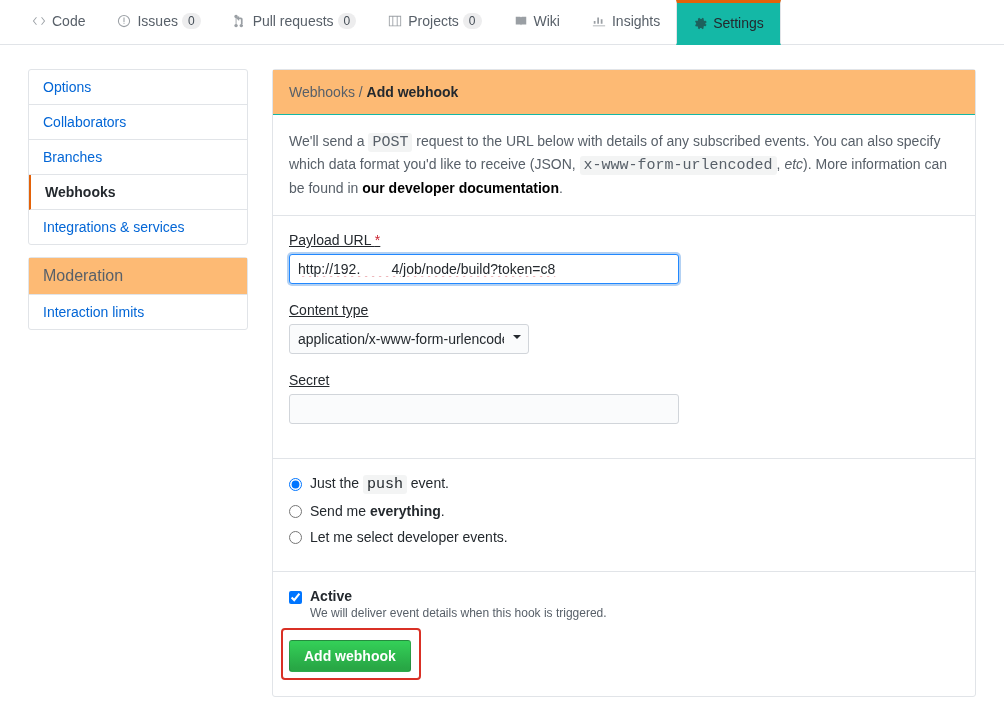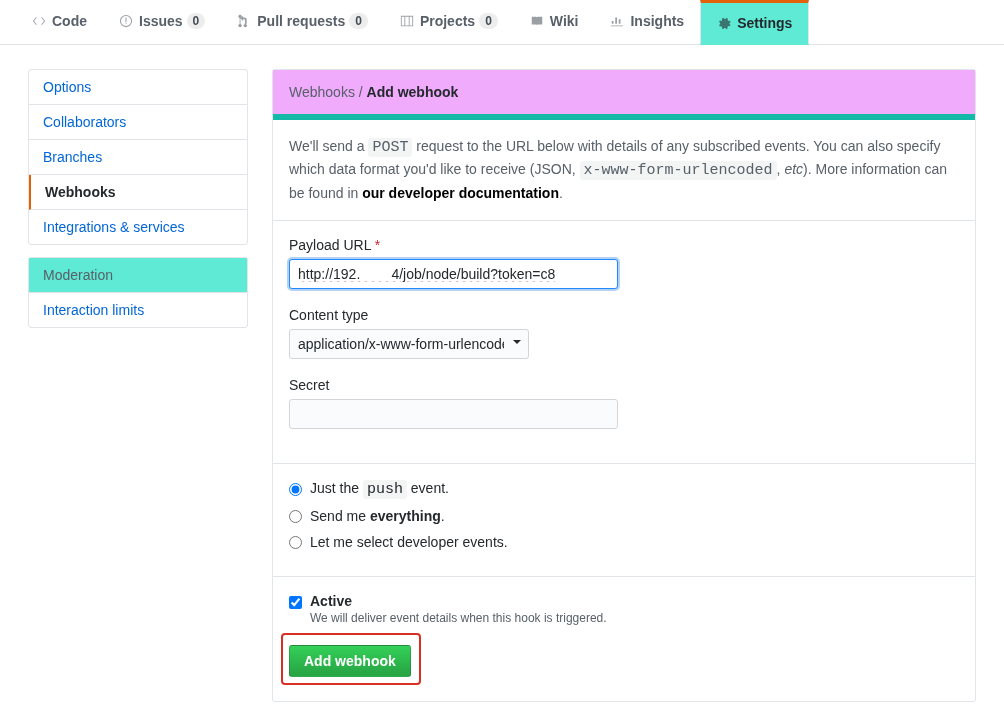--- a/index.html
+++ b/index.html
@@ -1,45 +1,45 @@
 <!DOCTYPE html>
 <html><head>
 <meta charset="utf-8">
 <style>
 * { box-sizing: border-box; margin: 0; padding: 0; }
 body { font-family: -apple-system, BlinkMacSystemFont, "Segoe UI", Helvetica, Arial, sans-serif; font-size: 14px; color: #24292e; background: #fff; }
-.topnav { display: flex; border-bottom: 1px solid #e1e4e8; padding: 0 16px; font-weight: bold; }
+.topnav { display: flex; border-bottom: 1px solid #e1e4e8; padding: 0 16px; }
 .topnav-item { display: flex; align-items: center; padding: 12px 16px; color: #586069; cursor: pointer; border-bottom: 2px solid transparent; }
-.topnav-item.active { color: #24292e; border-top: 3px solid #e36209; border-left: 1px solid #e1e4e8; border-right: 1px solid #e1e4e8; margin-bottom: -1px; background: #5eead4; }
+.topnav-item.active { color: #24292e; border-top: 3px solid #e36209; border-left: 1px solid #e1e4e8; border-right: 1px solid #e1e4e8; margin-bottom: -1px; background: #14b8a6; }
 .topnav-item .icon { margin-right: 6px; opacity: .6; }
 .counter { background: rgba(27,31,35,.08); border-radius: 8px; padding: 1px 6px; font-size: 12px; margin-left: 4px; color: #444d56; }
 .container { display: flex; max-width: 980px; margin: 24px auto; gap: 24px; padding: 0 16px; }
 .sidebar { width: 220px; flex-shrink: 0; }
 .menu { border: 1px solid #e1e4e8; border-radius: 3px; margin-bottom: 12px; }
 .menu-item { display: block; padding: 9px 14px; color: #0366d6; border-bottom: 1px solid #e1e4e8; cursor: pointer; }
 .menu-item:last-child { border-bottom: none; }
 .menu-item.selected { color: #24292e; font-weight: 600; border-left: 2px solid #e36209; cursor: default; }
-.menu-heading { padding: 9px 14px; background: #5eead4; color: #586069; font-size: 14px; border-bottom: 1px solid #e1e4e8; }
+.menu-heading { padding: 9px 14px; background: #fdba74; color: #586069; font-size: 16px; border-bottom: 1px solid #e1e4e8; }
 .main { flex: 1; border: 1px solid #e1e4e8; border-radius: 3px; }
-.breadcrumb { padding: 14px 16px; background: #f0abfc; border-bottom: 6px solid #14b8a6; }
+.breadcrumb { padding: 14px 16px; background: #fdba74; border-bottom: 1px solid #14b8a6; }
 .breadcrumb .crumb { color: #586069; }
 .breadcrumb .crumb.strong { font-weight: 600; color: #24292e; }
 .section { padding: 16px; border-bottom: 1px solid #e1e4e8; }
 .section:last-child { border-bottom: none; }
 .intro { color: #586069; line-height: 1.55; }
 code { font-family: SFMono-Regular, Consolas, "Liberation Mono", monospace; font-size: 15px; background: rgba(27,31,35,.05); padding: 1px 4px; border-radius: 3px; }
 .link { color: #000000; cursor: pointer; font-weight: bold; }
 label.field-label { display: block; margin-bottom: 6px; color: #24292e; }
 .req { color: #cb2431; }
-.input, select { width: 329px; padding: 6px 8px; font-size: 14px; border: 1px solid #d1d5da; border-radius: 3px; background: #fafbfc; color: #24292e; }
+.input, select { width: 390px; padding: 6px 8px; font-size: 14px; border: 1px solid #d1d5da; border-radius: 3px; background: #fafbfc; color: #24292e; }
 .input.focused { border-color: #2188ff; box-shadow: 0 0 0 2px rgba(3,102,214,.3); background: #fff; }
 select { appearance: none; padding-right: 24px; background: #fafbfc; position: relative; }
 .select-wrap { position: relative; display: inline-block; }
 .select-wrap::after { content: ""; position: absolute; right: 8px; top: 50%; transform: translateY(-50%); border: 4px solid transparent; border-top-color: #24292e; pointer-events: none; }
-.field-group { margin-bottom: 18px; }
+.field-group { margin-bottom: 18px; text-decoration: underline; }
 .events-title { font-weight: 600; margin-bottom: 12px; }
 .radio-row { margin-bottom: 10px; display: flex; align-items: center; }
 .radio-row input { margin-right: 8px; }
 .checkbox-row { display: flex; align-items: flex-start; }
 .checkbox-row input { margin-right: 8px; margin-top: 3px; }
 .check-desc { color: #586069; font-size: 12px; margin-top: 2px; }
 .btn-primary { background: linear-gradient(-180deg,#34d058,#28a745 90%); color: #fff; border: 1px solid rgba(27,31,35,.2); padding: 7px 14px; border-radius: 3px; font-weight: 600; font-size: 14px; cursor: pointer; }
 .highlight-box { border: 2px solid #d93025; border-radius: 4px; display: inline-block; padding: 10px 8px 6px 6px; margin-left: -8px; margin-top: -8px; }
 .icon { display: inline-block; width: 14px; height: 14px; vertical-align: middle; }
 </style>

